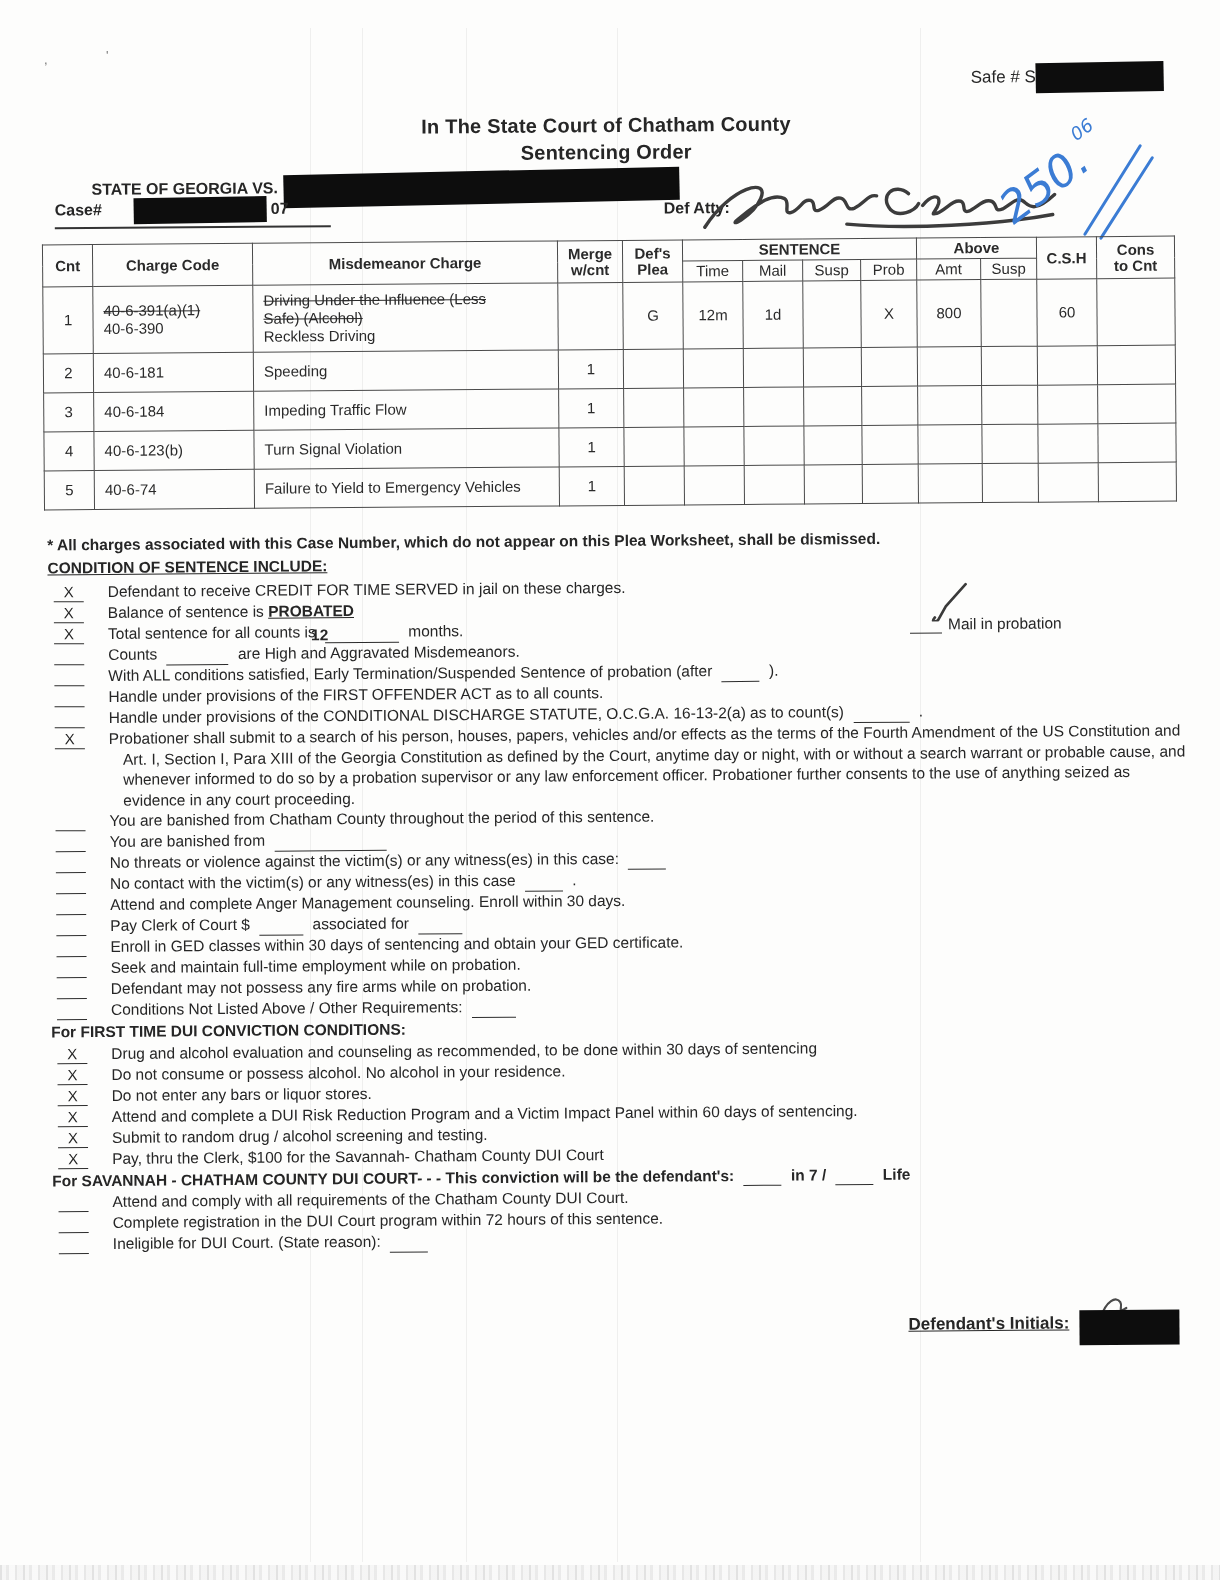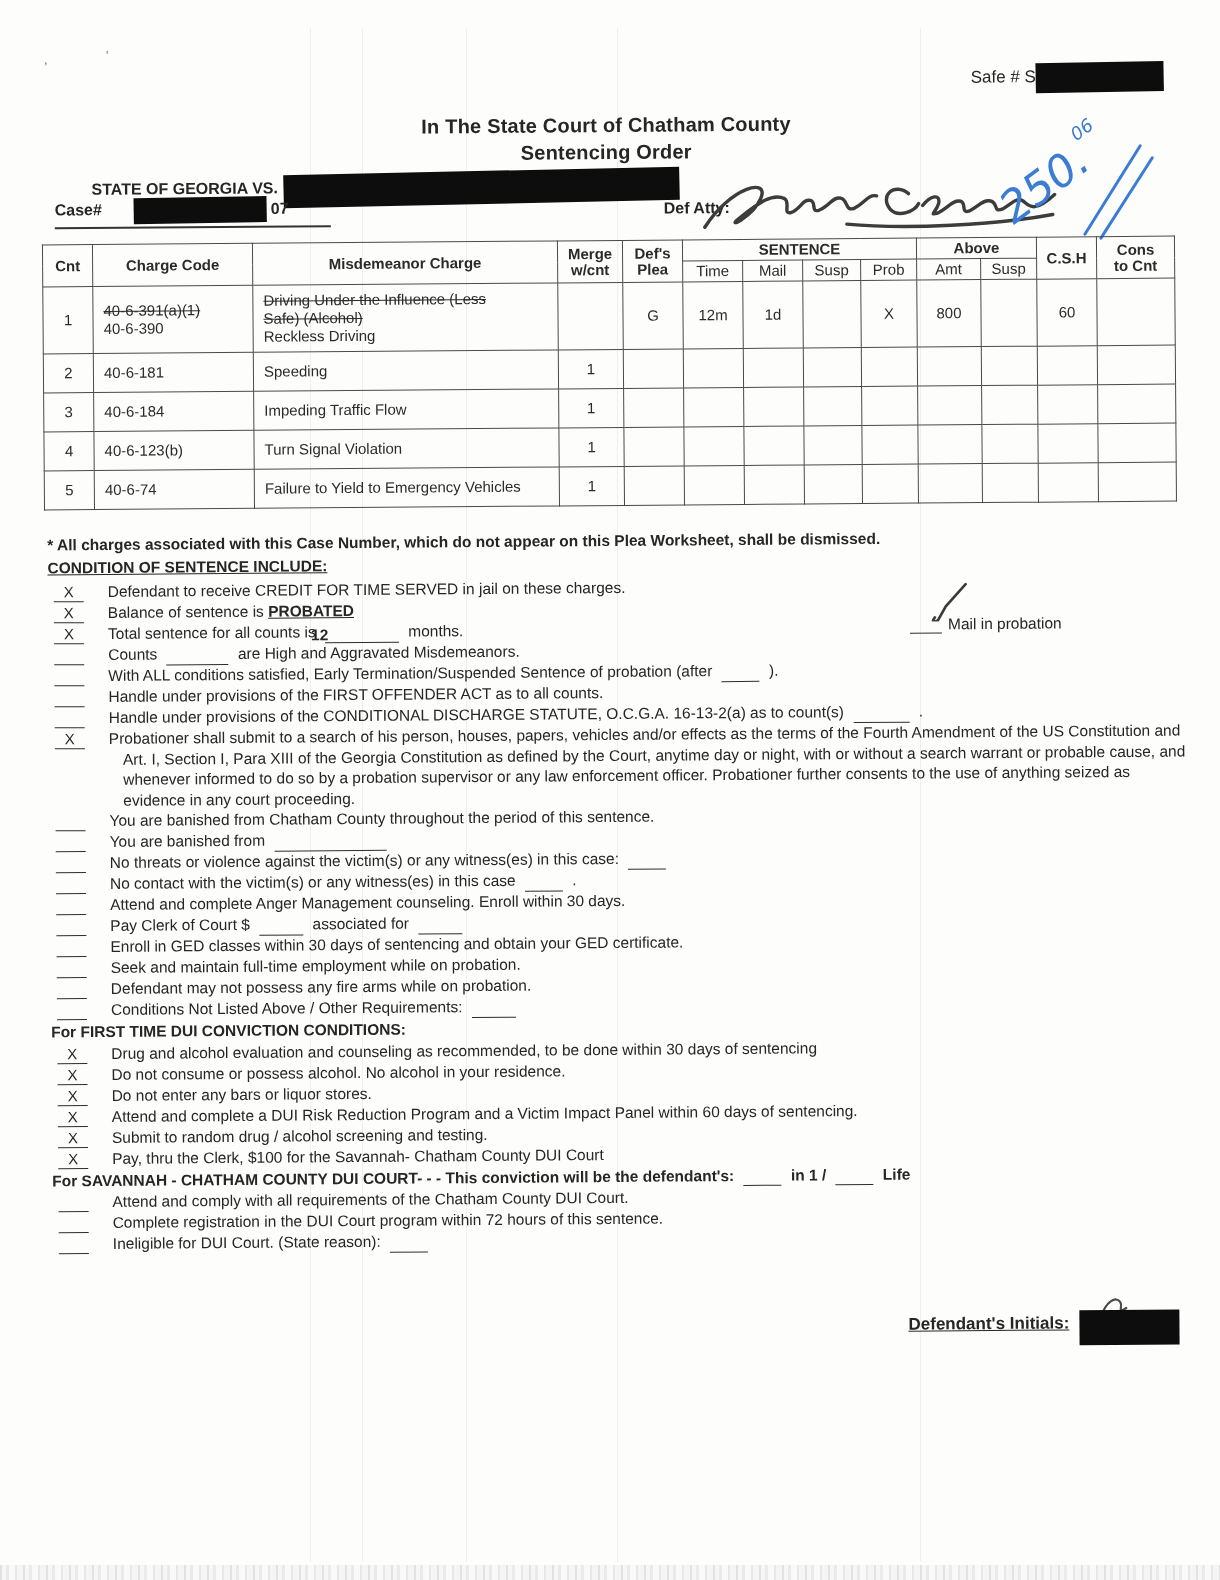--- a/index.html
+++ b/index.html
@@ -337,21 +337,21 @@
           </div>
           <div class="cond-row">
             <span class="mark">X</span>
             <span class="cond-text"><span>Submit to random drug / alcohol screening and testing.</span> </span>
           </div>
           <div class="cond-row">
             <span class="mark">X</span>
             <span class="cond-text"><span>Pay, thru the Clerk, $100 for the Savannah- Chatham County DUI Court</span> </span>
           </div>
         </div>
-      <div class="subhead" id="dui2-heading"><span>For SAVANNAH - CHATHAM COUNTY DUI COURT- - - This conviction will be the defendant's:</span> <span class="blank" style="width: 38px;"></span> <span>in 1 /</span> <span class="blank" style="width: 38px;"></span> <span>Life</span> </div>
+      <div class="subhead" id="dui2-heading"><span>For SAVANNAH - CHATHAM COUNTY DUI COURT- - - This conviction will be the defendant's:</span> <span class="blank" style="width: 38px;"></span> <span>in 7 /</span> <span class="blank" style="width: 38px;"></span> <span>Life</span> </div>
       <div id="dui2-list">
           <div class="cond-row">
             <span class="mark"></span>
             <span class="cond-text"><span>Attend and comply with all requirements of the Chatham County DUI Court.</span> </span>
           </div>
           <div class="cond-row">
             <span class="mark"></span>
             <span class="cond-text"><span>Complete registration in the DUI Court program within 72 hours of this sentence.</span> </span>
           </div>
           <div class="cond-row">

